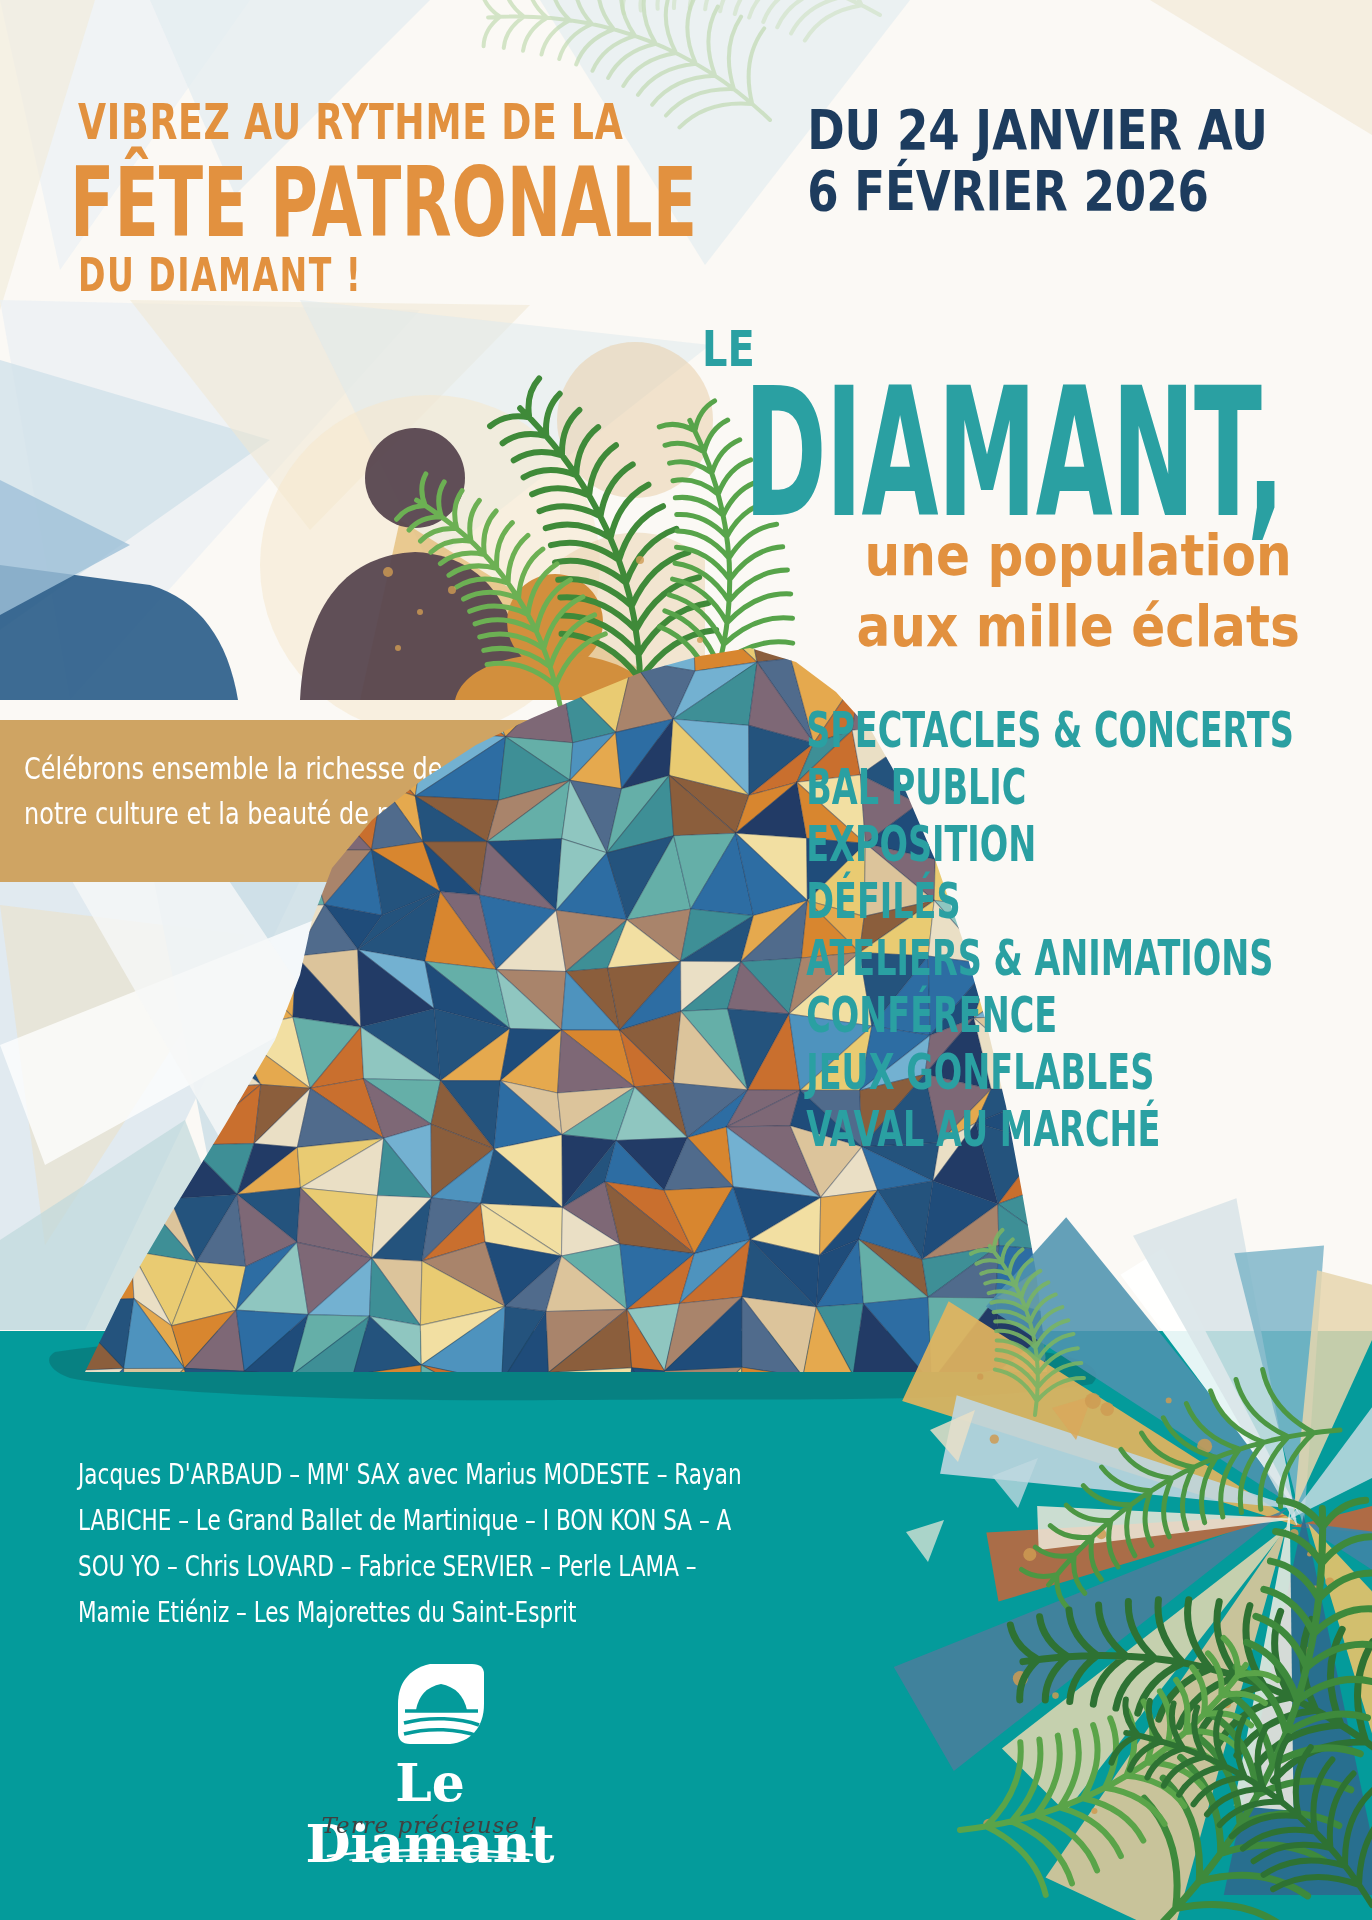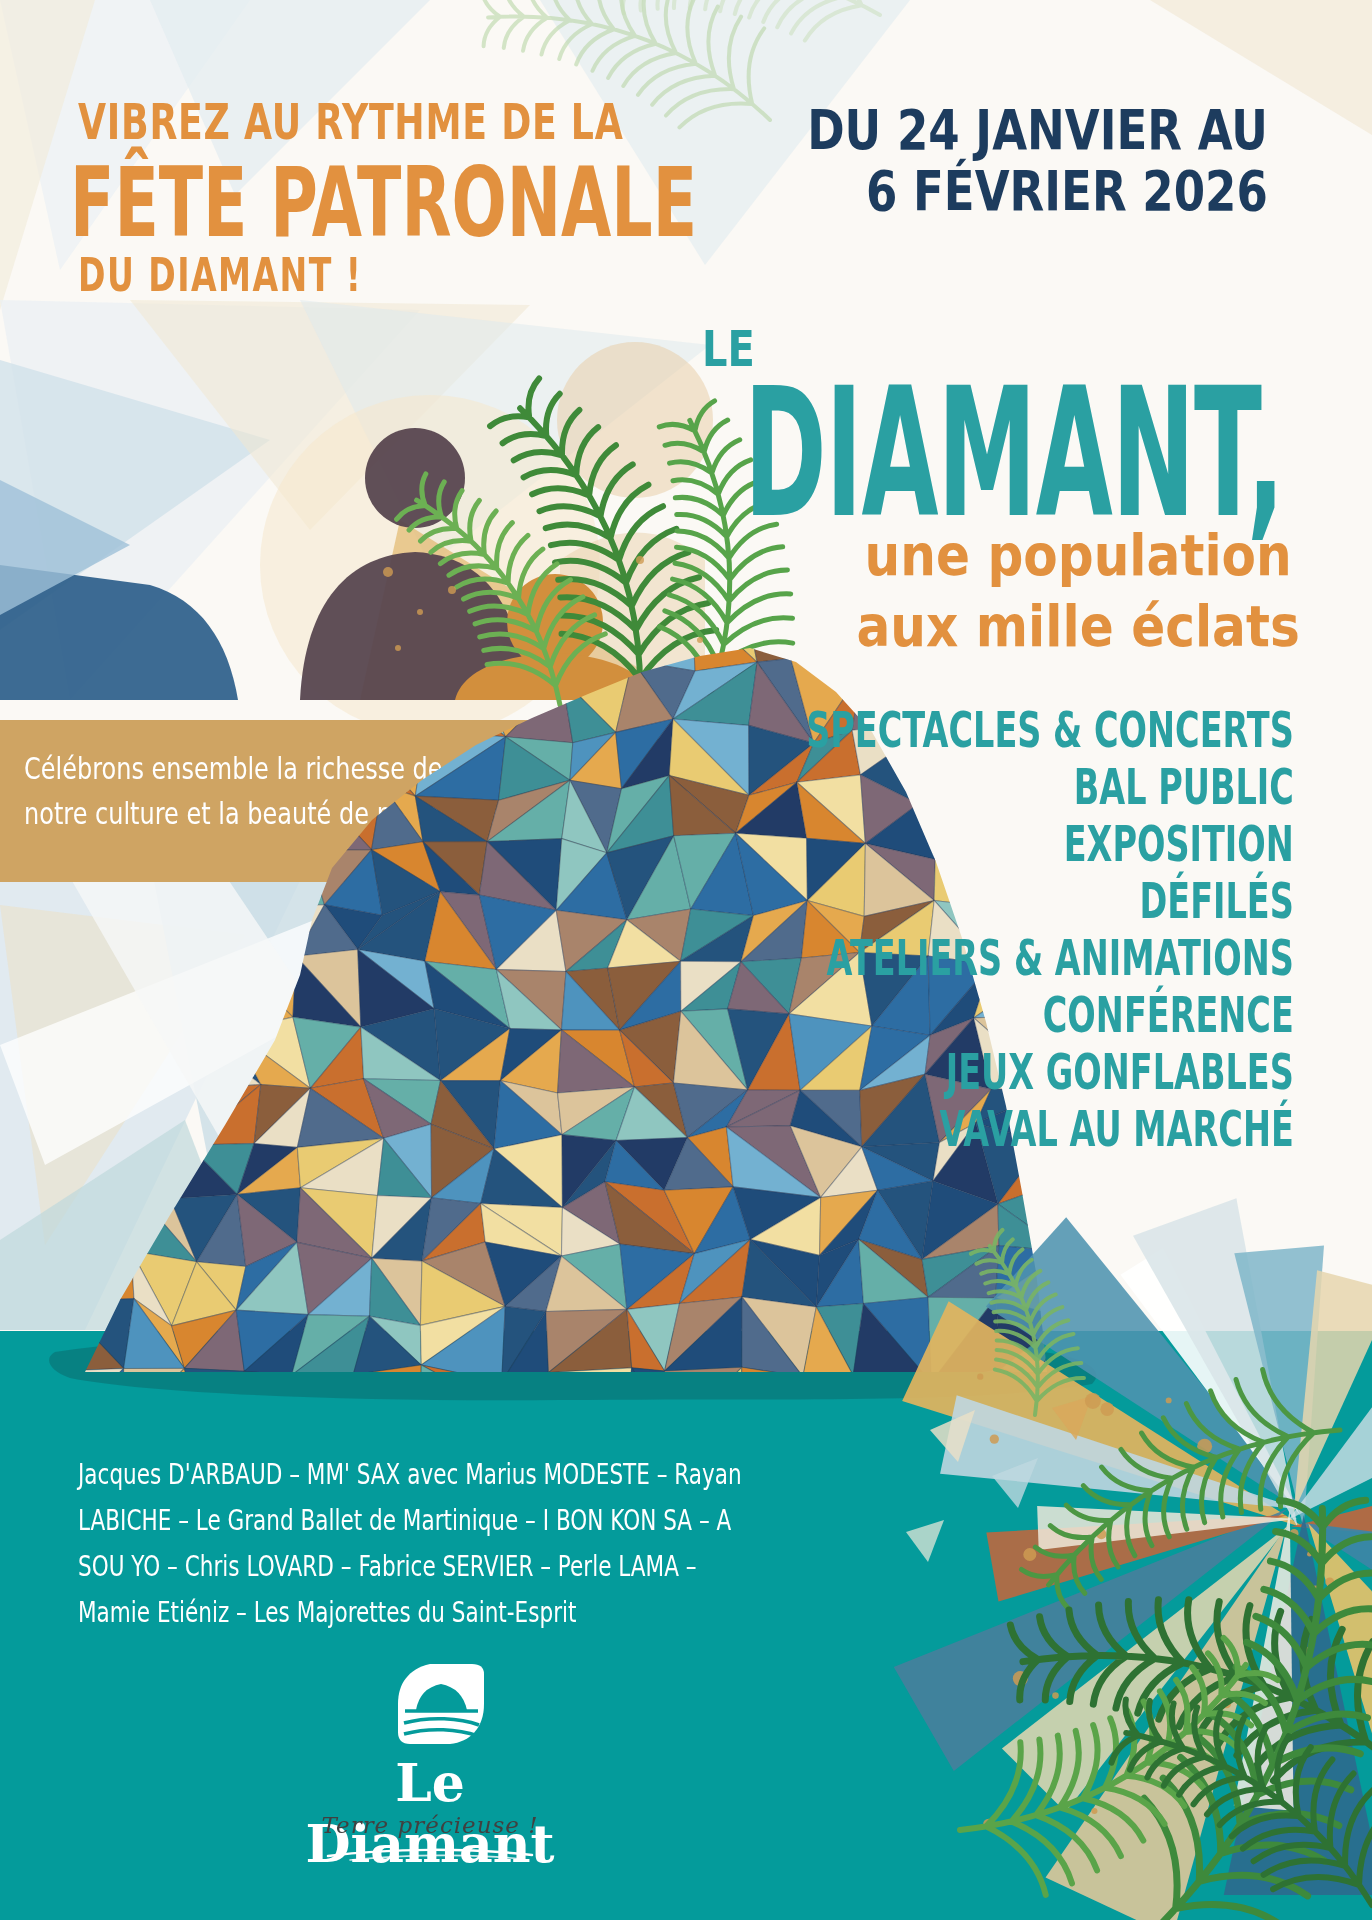--- a/index.html
+++ b/index.html
@@ -11,31 +11,31 @@
   .abs{position:absolute;}
   svg.layer{position:absolute;left:0;top:0;}
 
   
   .kicker{left:78px;top:94px;font-size:49px;font-weight:bold;color:var(--orange);
     transform:scaleX(.74);transform-origin:0 0;white-space:nowrap;letter-spacing:1px;z-index:6;}
   .fete{left:70px;top:146px;font-size:97px;font-weight:bold;color:var(--orange);
     transform:scaleX(.67);transform-origin:0 0;white-space:nowrap;z-index:6;}
   .du-diamant{left:78px;top:248px;font-size:46px;font-weight:bold;color:var(--orange);
     transform:scaleX(.72);transform-origin:0 0;white-space:nowrap;letter-spacing:2px;z-index:6;}
-  .dates{right:104px;top:100px;text-align:right;color:var(--navy);font-size:55px;
+  .dates{right:104px;top:100px;color:var(--navy);font-size:55px;
     font-weight:bold;z-index:6;}
   .dates .l{transform:scaleX(.82);transform-origin:100% 0;white-space:nowrap;line-height:1.1;}
   .le{left:702px;top:320px;font-size:50px;font-weight:bold;color:var(--teal_text);
     transform:scaleX(.8);transform-origin:0 0;z-index:6;}
   .big-title{left:744px;top:350px;font-size:178px;font-weight:bold;color:var(--teal_text);
     transform:scaleX(.56);transform-origin:0 0;white-space:nowrap;letter-spacing:-2px;z-index:6;}
   .tagline{right:72px;top:520px;text-align:center;color:var(--orange);font-size:57px;
     font-weight:bold;z-index:6;}
   .tagline .l{transform:scaleX(.88);transform-origin:100% 0;white-space:nowrap;line-height:1.25;}
-  .events{right:78px;top:702px;text-align:right;color:var(--teal_text);font-size:50px;
+  .events{right:78px;top:702px;color:var(--teal_text);font-size:50px;
     font-weight:bold;z-index:6;}
   .event{transform:scaleX(.67);transform-origin:100% 50%;white-space:nowrap;line-height:57px;}
 
   .gold-banner{left:0;top:692px;width:688px;height:162px;background:var(--banner_bg);
     border-radius:0 81px 81px 0;z-index:3;margin-top:28px;}
   .banner-text{padding:26px 0 0 30px;font-size:30px;line-height:1.5;color:#fff;
     transform:scaleX(.8);transform-origin:0 0;white-space:nowrap;}
 
   .teal-band{left:0;top:1331px;width:1372px;height:589px;background:var(--band_bg);z-index:2;}
 

